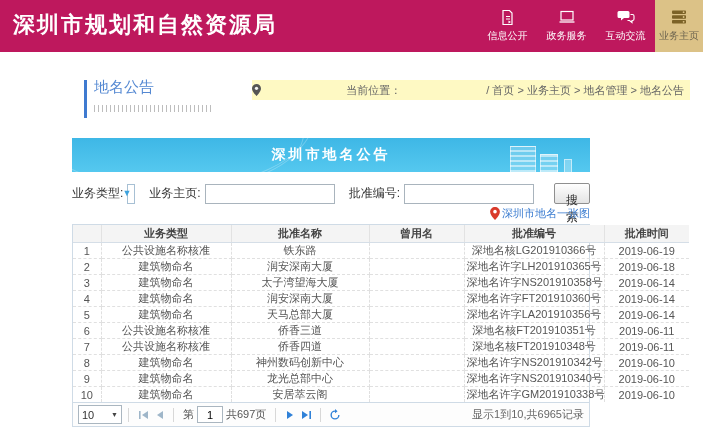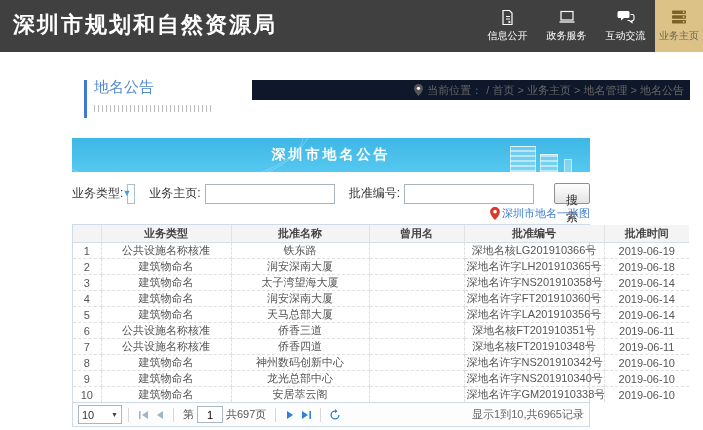--- a/index.html
+++ b/index.html
@@ -1,37 +1,37 @@
 <!DOCTYPE html>
 <html><head>
 <meta charset="utf-8">
 <style>
   html,body{margin:0;padding:0;background:#fff;}
   body{font-family:"Liberation Sans","DejaVu Sans",sans-serif;}
   .screen{position:relative;width:703px;height:430px;background:#fff;overflow:hidden;}
 
   
-  .topbar{position:absolute;left:0;top:0;width:703px;height:52px;background:#404040;}
+  .topbar{position:absolute;left:0;top:0;width:703px;height:52px;background:#be185d;}
   .site-title{position:absolute;left:13px;top:0;height:52px;line-height:50px;color:#fff;
     font-size:22px;font-weight:bold;letter-spacing:2px;white-space:nowrap;}
   .topnav{position:absolute;right:0;top:0;height:52px;display:flex;align-items:stretch;}
   .nav-item{width:59px;display:flex;flex-direction:column;align-items:center;justify-content:center;
     color:#fff;cursor:pointer;}
   .nav-item .nav-label{font-size:10px;margin-top:4px;white-space:nowrap;}
   .nav-item.active{width:48px;background:#dcc287;color:#6e6550;}
   .nav-ic{width:19px;height:16px;display:flex;align-items:center;justify-content:center;}
 
   
   .section-head{position:absolute;left:84px;top:78px;}
   .head-bar{position:absolute;left:0;top:2px;width:3px;height:38px;background:#3f7ad0;}
   .head-title{margin-left:10px;font-size:15px;color:#5488d2;white-space:nowrap;}
   .head-ticks{margin-left:10px;margin-top:8px;width:118px;height:7px;opacity:.65;
     background:repeating-linear-gradient(90deg,#9a9a9a 0,#9a9a9a 1px,transparent 1px,transparent 4px);}
-  .breadcrumb{position:absolute;left:252px;top:80px;width:438px;height:20px;background:#0f172a;
-    display:flex;align-items:center;justify-content:flex-end;padding-right:6px;box-sizing:border-box;
+  .breadcrumb{position:absolute;left:252px;top:80px;width:438px;height:20px;background:#fef9c3;
+    display:flex;align-items:center;justify-content:space-between;padding-right:6px;box-sizing:border-box;
     font-size:11px;color:#666;white-space:nowrap;}
   .breadcrumb .crumb-pin{margin-right:4px;display:inline-flex;}
   .breadcrumb .crumb-label{margin-right:4px;}
 
   
   .panel{position:absolute;left:72px;top:138px;width:518px;}
 
   .banner{position:relative;height:34px;background:linear-gradient(180deg,#3eb7e6,#55c8ef);
     overflow:hidden;display:flex;align-items:center;justify-content:center;}
   .banner-title{color:#fff;font-size:14px;font-weight:bold;letter-spacing:3px;z-index:2;}

